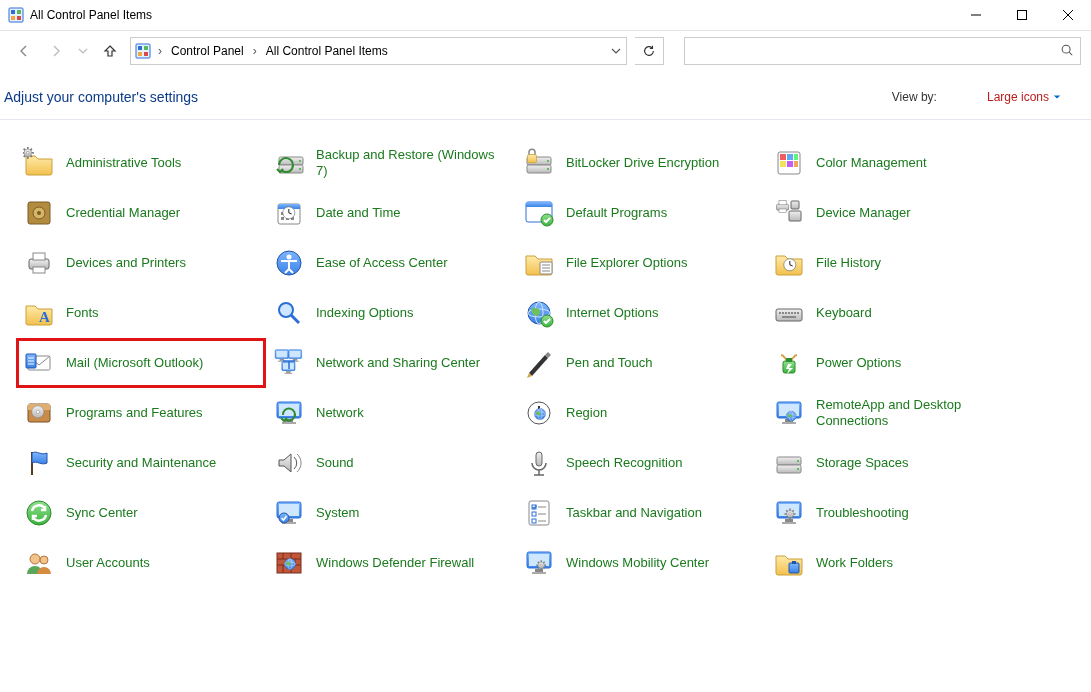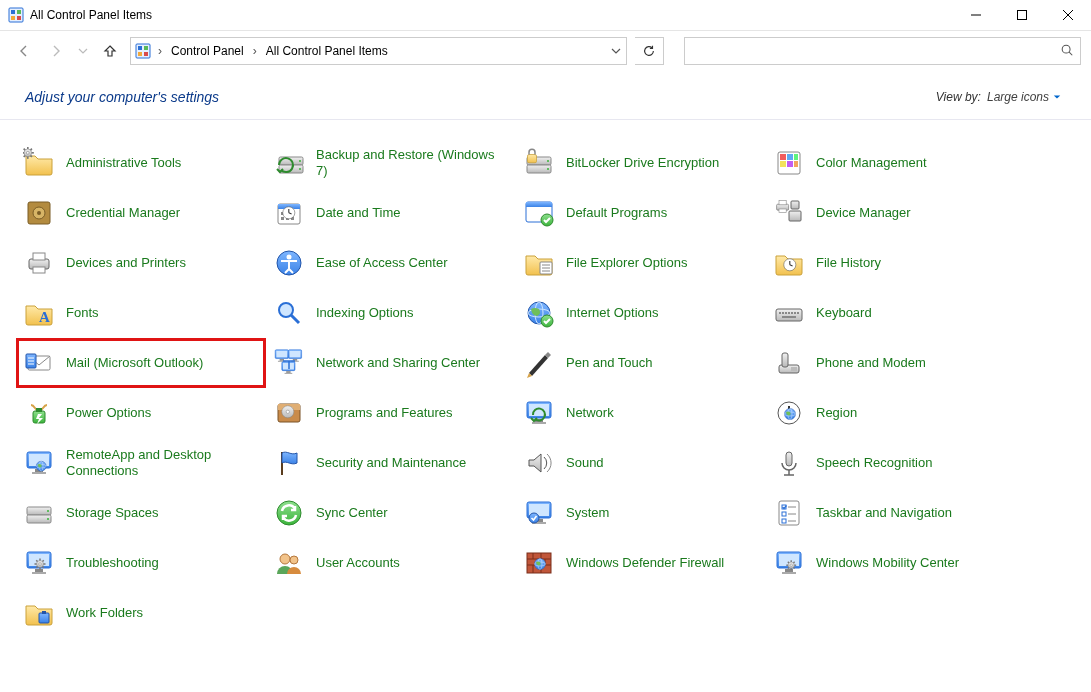--- a/index.html
+++ b/index.html
@@ -103,38 +103,37 @@
   .search-box input {
     border: none; outline: none; flex: 1; font-size: 12px;
   }
   .search-box .search-icon { color: #555; }
 
   
   .header-row {
     display: flex;
     align-items: center;
     justify-content: space-between;
-    padding: 18px 30px 14px 25px;
+    padding: 18px 30px 14px 4px;
     border-bottom: 1px solid #e7e7f0;
-    font-style: italic;
   }
   .header-row h1 {
     margin: 0;
     font-size: 14px;
     font-weight: 400;
     color: #0b3a8a;
   }
   .viewby {
     font-size: 12px;
     color: #333;
     display: flex;
     align-items: center;
     gap: 6px;
   }
-  .viewby a { color: #404040; text-decoration: none; display: flex; align-items: center; gap: 4px; }
+  .viewby a { color: #b91c1c; text-decoration: none; display: flex; align-items: center; gap: 4px; margin-left: 44px; }
 
   
   .items-area {
     padding: 18px 16px 0 16px;
     display: grid;
     grid-template-columns: repeat(4, 250px);
     grid-auto-rows: 50px;
     column-gap: 0;
     row-gap: 0;
   }
@@ -451,28 +450,20 @@
       </span>
       <span class="label">Network and Sharing Center</span>
     </div>
     <div class="cp-item">
       <span class="icon-slot">
         <svg class="ico32" viewBox="0 0 32 32">
           <use href="#pen"></use>
         </svg>
       </span>
       <span class="label">Pen and Touch</span>
-    </div>
-    <div class="cp-item">
-      <span class="icon-slot">
-        <svg class="ico32" viewBox="0 0 32 32">
-          <use href="#phone"></use>
-        </svg>
-      </span>
-      <span class="label">Phone and Modem</span>
     </div>
     <div class="cp-item">
       <span class="icon-slot">
         <svg class="ico32" viewBox="0 0 32 32">
           <use href="#battery-plug"></use>
         </svg>
       </span>
       <span class="label">Power Options</span>
     </div>
     <div class="cp-item">

